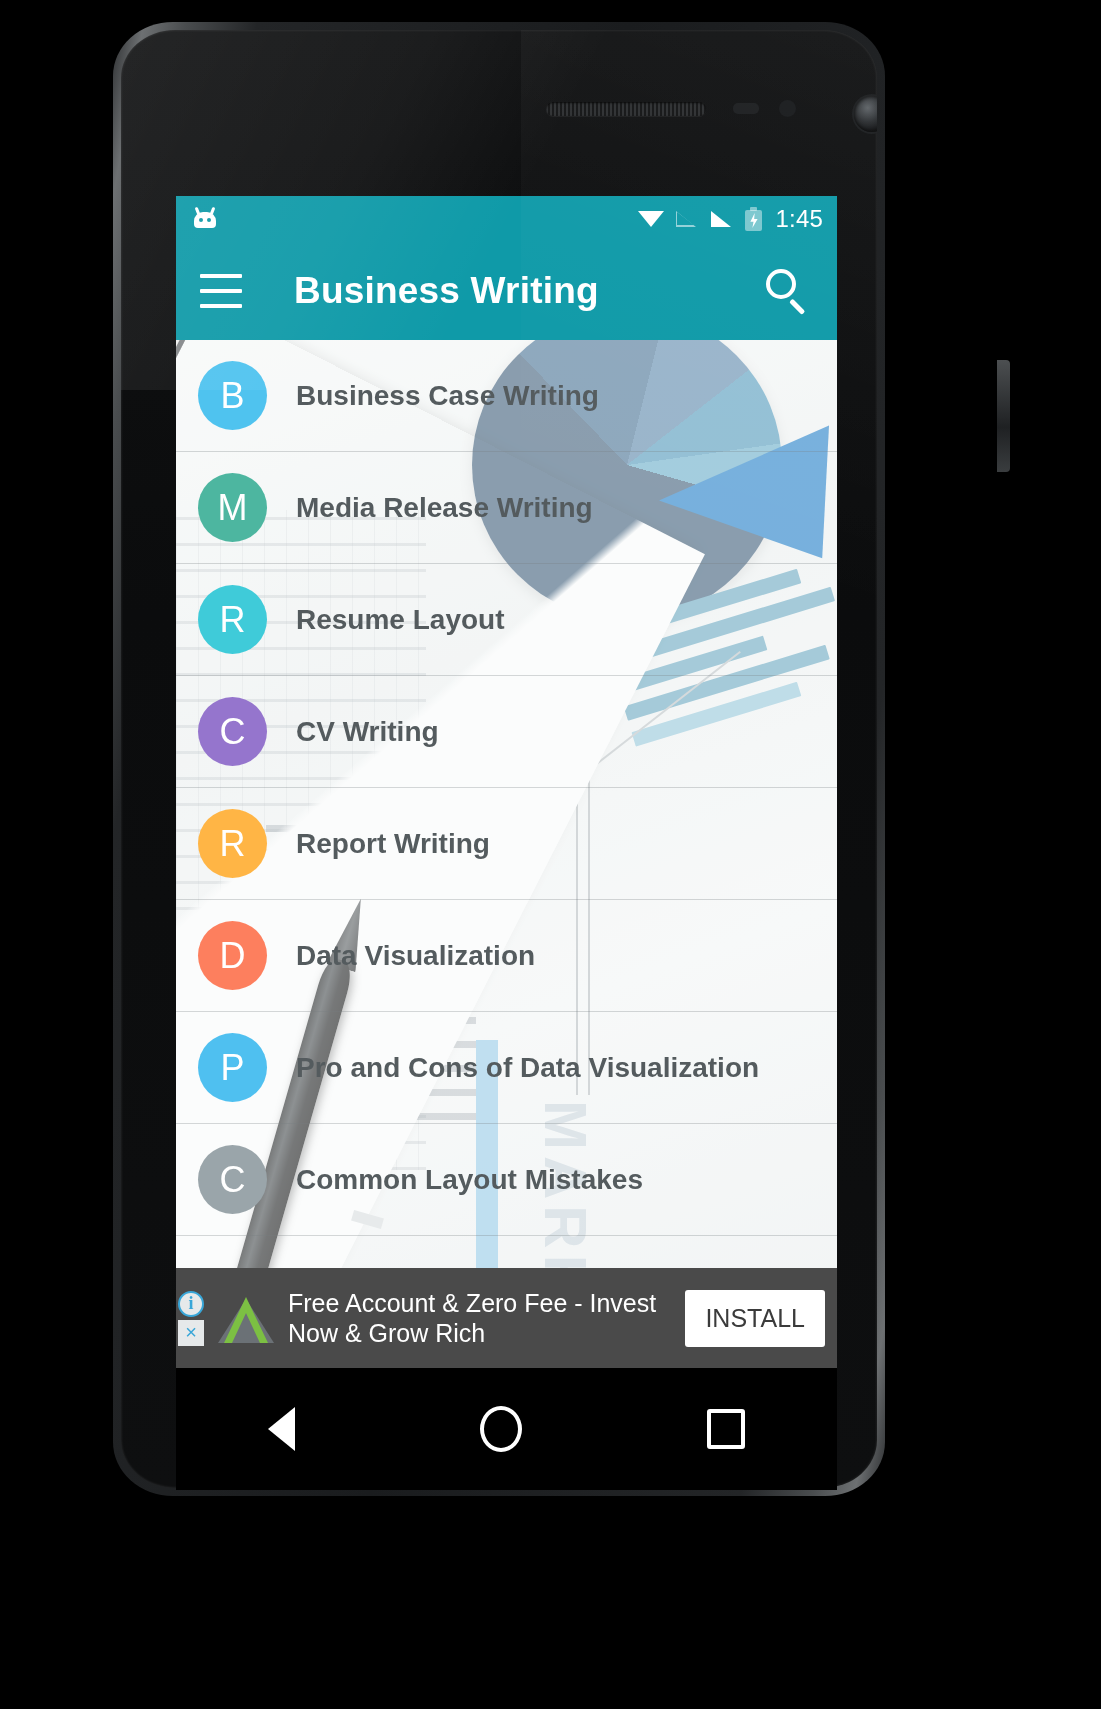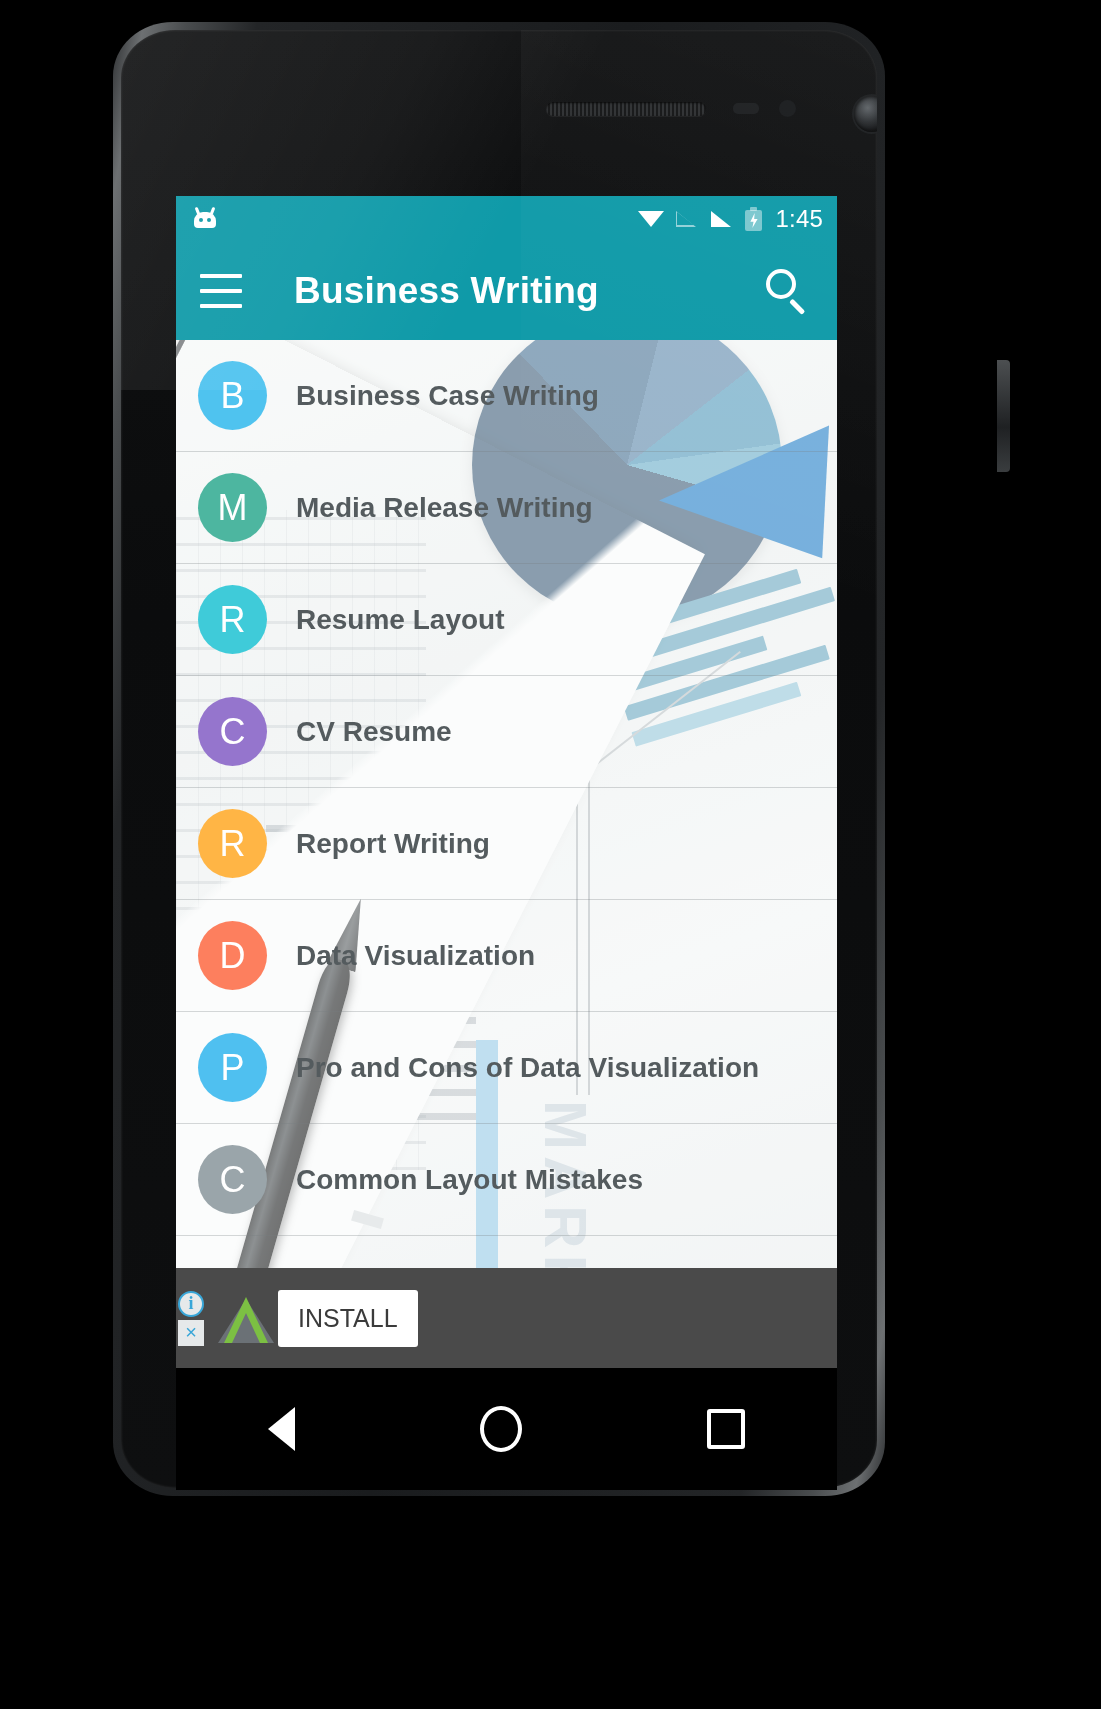--- a/index.html
+++ b/index.html
@@ -443,21 +443,21 @@
           <div class="row">
             <div class="avatar" style="background: rgb(77, 182, 160);">M</div>
             <div class="row-label">Media Release Writing</div>
           </div>
           <div class="row">
             <div class="avatar" style="background: rgb(63, 203, 217);">R</div>
             <div class="row-label">Resume Layout</div>
           </div>
           <div class="row">
             <div class="avatar" style="background: rgb(149, 117, 205);">C</div>
-            <div class="row-label">CV Resume</div>
+            <div class="row-label">CV Writing</div>
           </div>
           <div class="row">
             <div class="avatar" style="background: rgb(255, 181, 69);">R</div>
             <div class="row-label">Report Writing</div>
           </div>
           <div class="row">
             <div class="avatar" style="background: rgb(253, 127, 94);">D</div>
             <div class="row-label">Data Visualization</div>
           </div>
           <div class="row">
@@ -474,20 +474,21 @@
     <div class="ad">
       <div class="ad-side">
         <div class="ad-info">i</div>
         <div class="ad-close">×</div>
       </div>
       <div class="ad-logo">
         <span class="tri-dark"></span>
           <span class="tri-green"></span>
           <span class="tri-cut"></span>
       </div>
+      <div class="ad-text">Free Account &amp; Zero Fee - Invest Now &amp; Grow Rich</div>
       <div class="ad-install">INSTALL</div>
     </div>
   </div>
 
   <div class="navbar">
     <div class="nav-back"></div>
     <div class="nav-home"></div>
     <div class="nav-recent"></div>
   </div>
 

